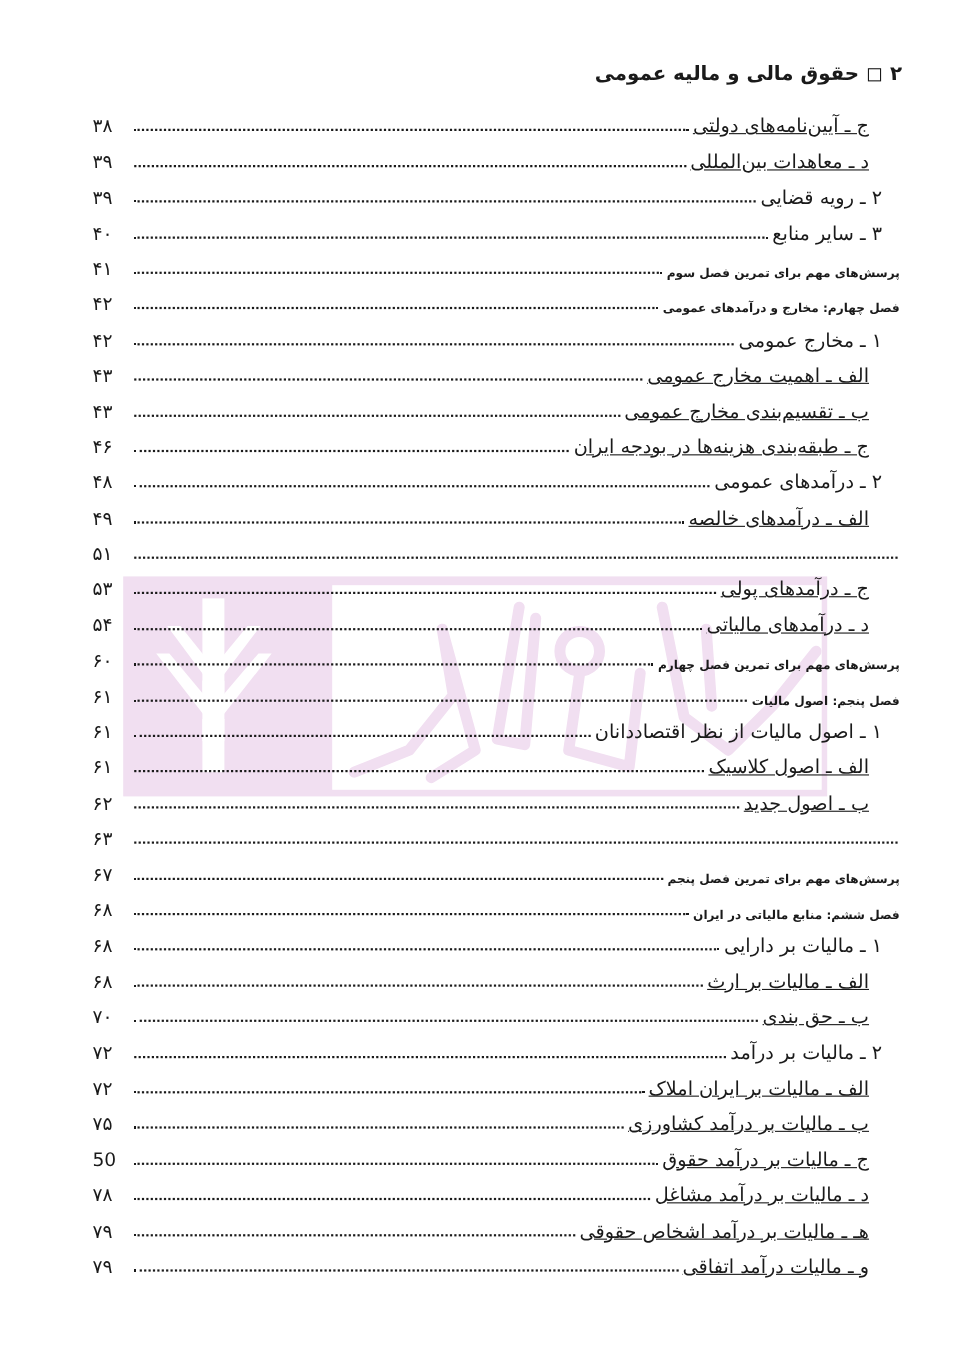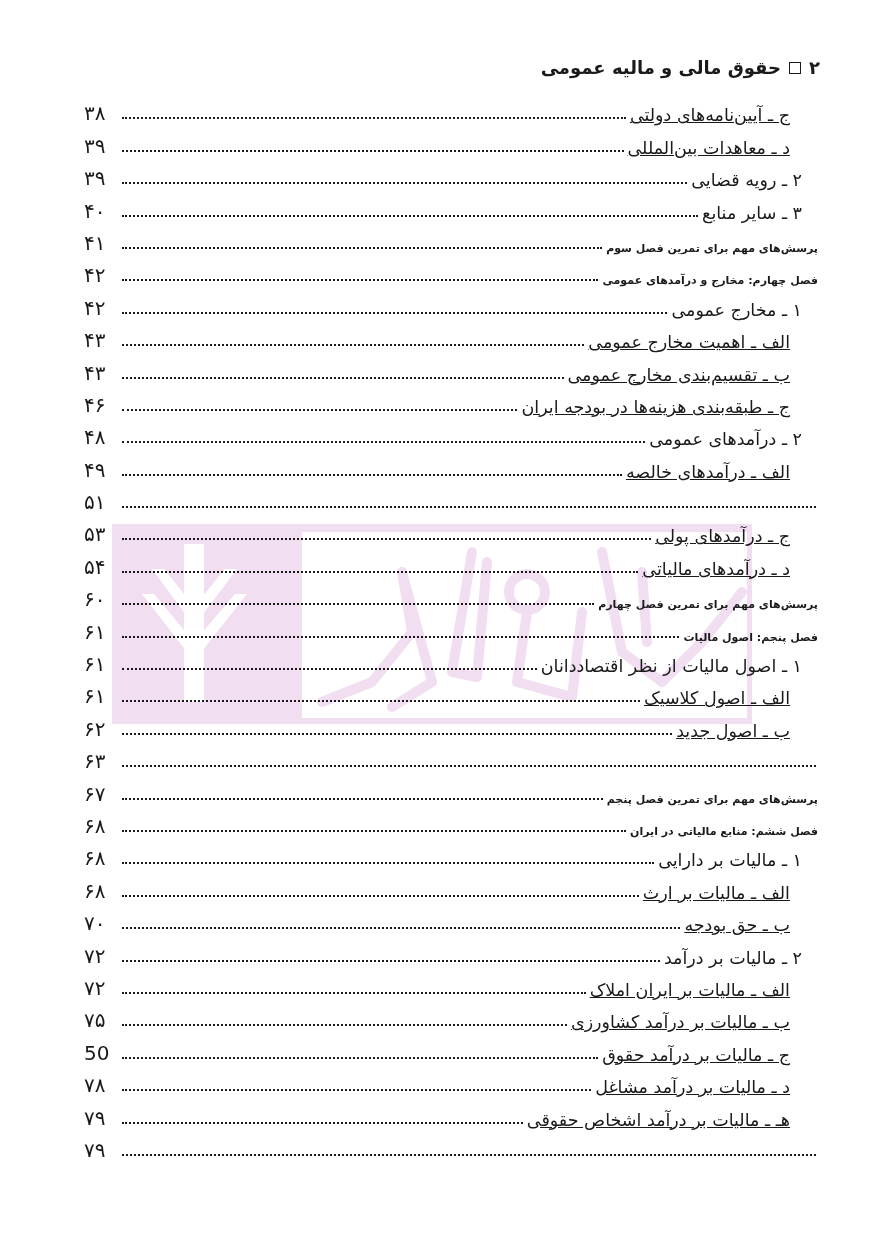--- a/index.html
+++ b/index.html
@@ -17,21 +17,21 @@
   .watermark svg { position: absolute; left: 0; top: 0; }
 
   .toc { position: absolute; left: 84px; right: 50px; top: 97px; z-index: 1; }
   .row { position: relative; height: 32.4px; display: flex; direction: rtl; align-items: flex-end; }
   .row .title { white-space: nowrap; font-size: 17.5px; padding-bottom: 4px; background: transparent; z-index: 2; }
   .row.bold .title { font-weight: bold; font-size: 11px; }
   .row.l1 .title { padding-right: 2px; }
   .row.l2 .title { padding-right: 18px; }
   .row.l3 .title { padding-right: 30px; text-decoration: underline; }
   .row .leader { flex: 1; border-bottom: 2.5px dotted #1a1a1a; margin: 0 4px 10px 6px; height: 0; }
-  .row .page-num { width: 32px; text-align: left; font-size: 20px; padding-bottom: 4px; font-weight: normal; }
+  .row .page-num { width: 32px; text-align: left; font-size: 17px; padding-bottom: 4px; font-weight: normal; }
 </style>
 </head>
 <body>
 
 <div class="page">
 
   <div class="header">
     <span>۲</span>
     <span class="box"></span>
     <span>حقوق مالی و مالیه عمومی</span>
@@ -179,21 +179,21 @@
     <span class="title">۱ ـ مالیات بر دارایی</span>
     <span class="leader"></span>
     <span class="page-num">۶۸</span>
   </div>
       <div class="row l3">
     <span class="title">الف ـ مالیات بر ارث</span>
     <span class="leader"></span>
     <span class="page-num">۶۸</span>
   </div>
       <div class="row l3">
-    <span class="title">ب ـ حق بودجه</span>
+    <span class="title">ب ـ حق بندی</span>
     <span class="leader"></span>
     <span class="page-num">۷۰</span>
   </div>
       <div class="row l2">
     <span class="title">۲ ـ مالیات بر درآمد</span>
     <span class="leader"></span>
     <span class="page-num">۷۲</span>
   </div>
       <div class="row l3">
     <span class="title">الف ـ مالیات بر ایران املاک</span>
@@ -214,17 +214,18 @@
     <span class="title">د ـ مالیات بر درآمد مشاغل</span>
     <span class="leader"></span>
     <span class="page-num">۷۸</span>
   </div>
       <div class="row l3">
     <span class="title">هـ ـ مالیات بر درآمد اشخاص حقوقی</span>
     <span class="leader"></span>
     <span class="page-num">۷۹</span>
   </div>
       <div class="row l3">
+    <span class="title">و ـ مالیات درآمد اتفاقی</span>
     <span class="leader"></span>
     <span class="page-num">۷۹</span>
   </div>
     </div>
 </div>
 
 </body></html>

